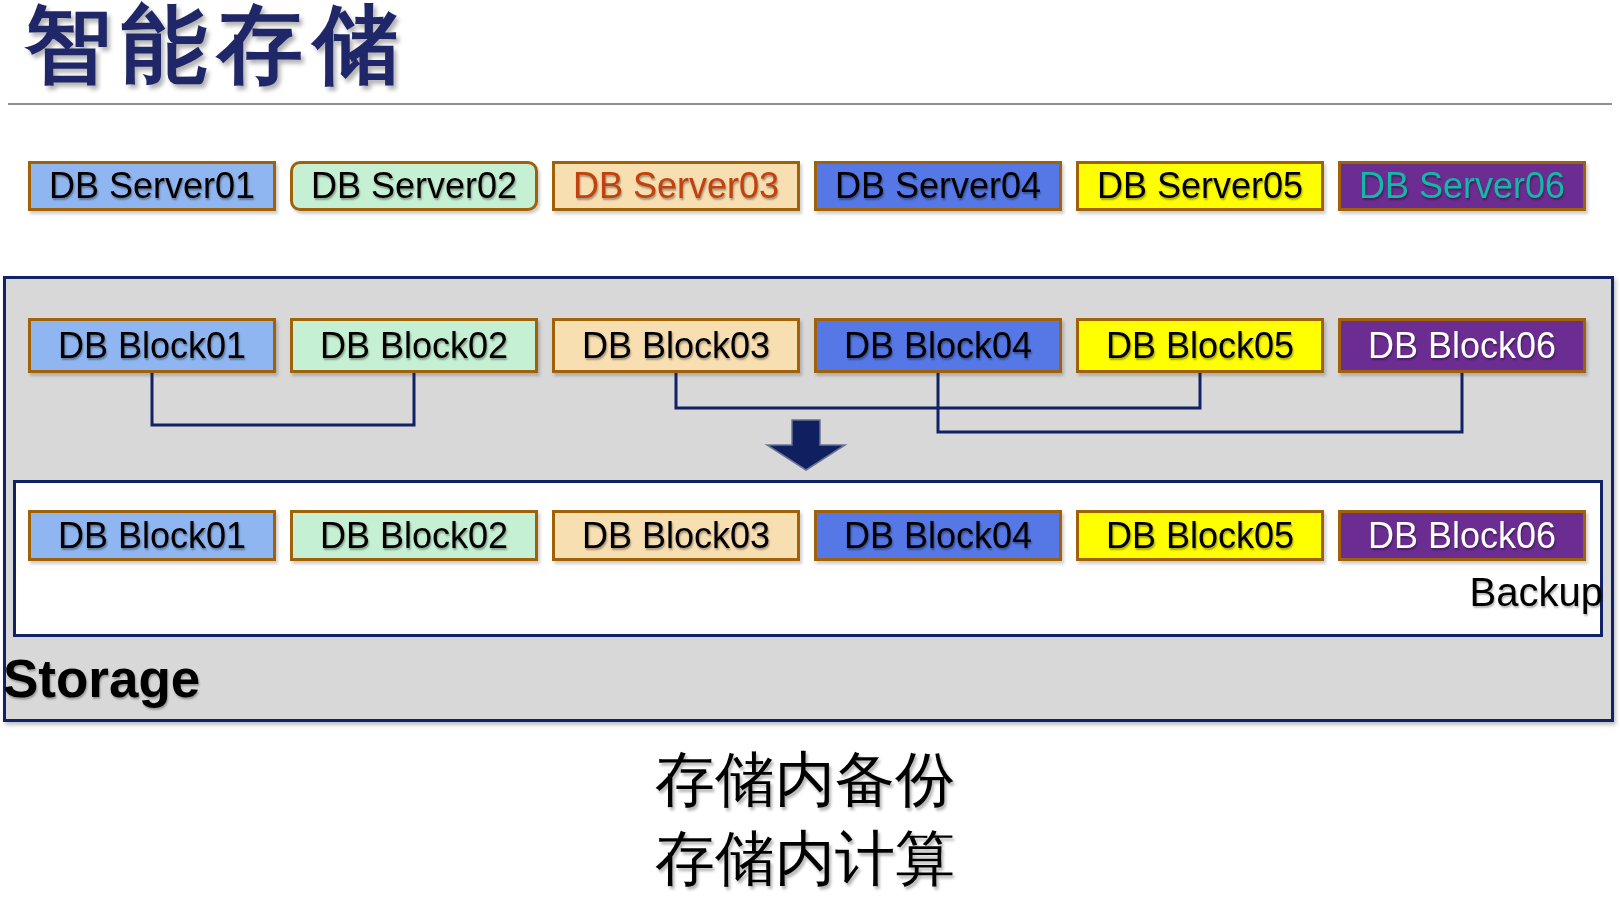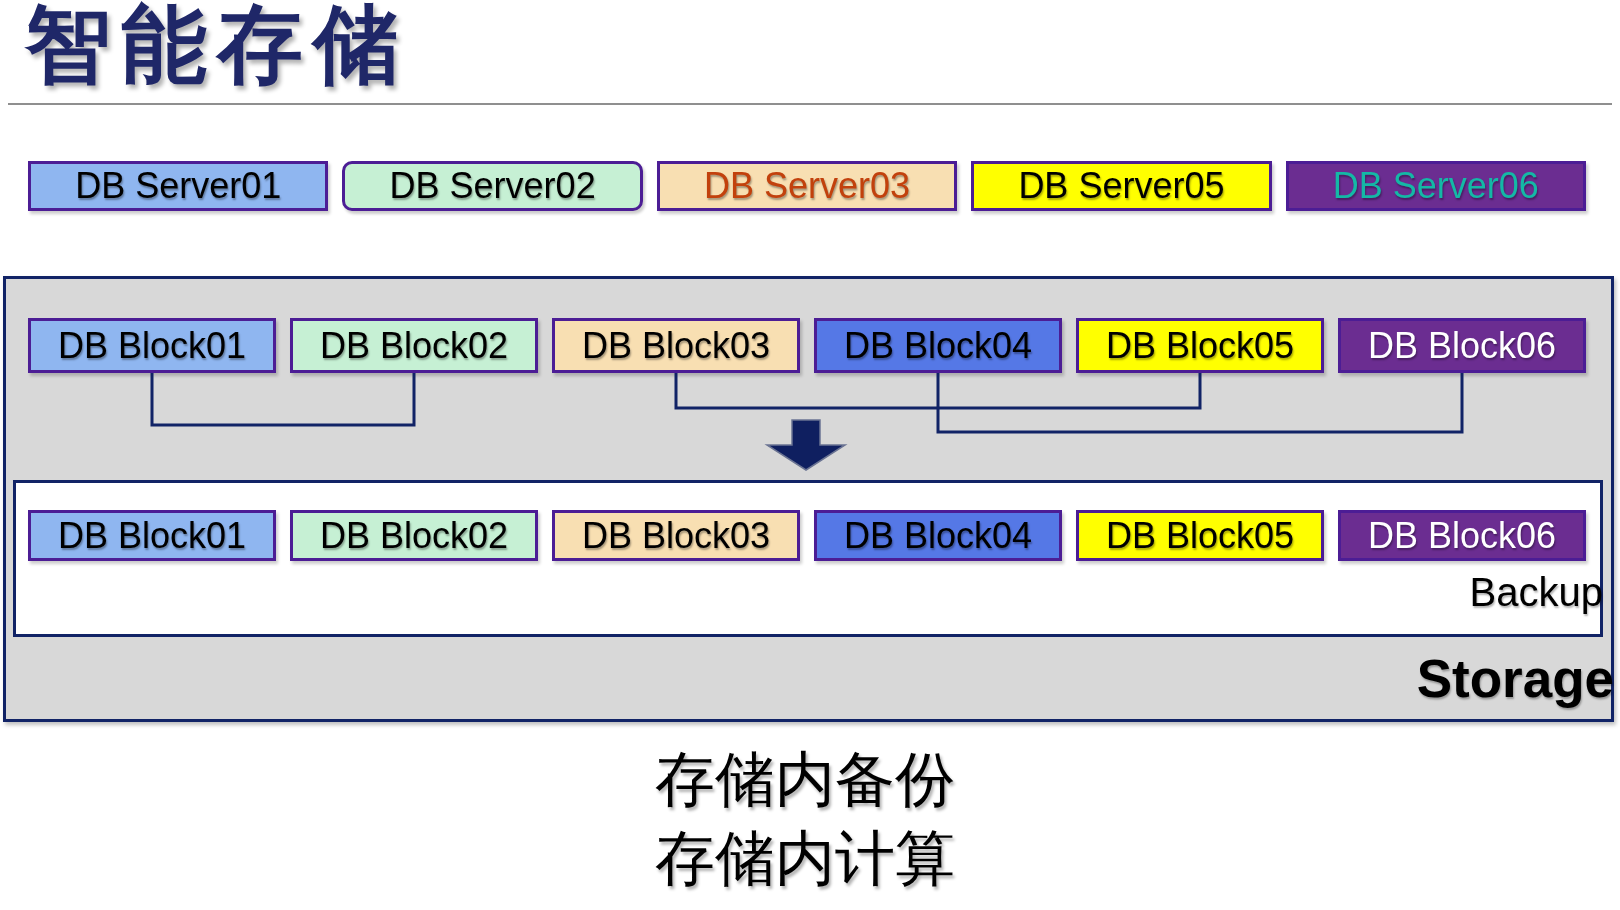--- a/index.html
+++ b/index.html
@@ -20,21 +20,21 @@
     left:8px;top:103px;width:1604px;height:2px;background:#8F8F8F;
   }
   .box-row{
     left:28px;width:1558px;display:flex;gap:14px;
   }
   #server-row{top:145px;height:66px;}
   #block-row-top{top:302px;height:71px;}
   #block-row-bottom{top:494px;height:67px;}
   .cell{
     flex:1;display:flex;align-items:center;justify-content:center;
-    box-sizing:border-box;border:3px solid #4c1d95;
+    box-sizing:border-box;border:3px solid #a16207;
     font-size:36px;color:#000;
     text-shadow:1px 2px 2px rgba(0,0,0,0.35);
     box-shadow:2px 3px 3px rgba(0,0,0,0.20);
     white-space:nowrap;
     margin-top:16px;
   }
   #storage-box{
     left:3px;top:276px;width:1611px;height:446px;
     box-sizing:border-box;background:#D8D8D8;border:3px solid #112366;
     box-shadow:2px 3px 4px rgba(0,0,0,0.25);
@@ -42,21 +42,21 @@
   #backup-box{
     left:13px;top:480px;width:1590px;height:157px;
     box-sizing:border-box;background:#ffffff;border:3px solid #112366;
   }
   #backup-label{
     left:13px;top:570px;width:1590px;text-align:right;
     font-size:40px;color:#000;
     text-shadow:1px 2px 2px rgba(0,0,0,0.30);
   }
   #storage-label{
-    left:3px;top:648px;width:1611px;text-align:right;
+    left:3px;top:648px;width:1611px;text-align:left;
     font-size:53px;font-weight:bold;color:#000;
     text-shadow:1px 2px 2px rgba(0,0,0,0.30);
   }
   #connector-svg{left:0;top:0;}
   #caption{
     left:655px;top:740px;
     font-size:60px;line-height:79px;color:#000;
     text-shadow:2px 3px 3px rgba(0,0,0,0.30);
     white-space:nowrap;
   }
@@ -68,20 +68,21 @@
 </head>
 <body>
 
 <div class="abs" id="slide-title">智能存储</div>
 <div class="abs" id="title-rule"></div>
 
 <div class="abs box-row" id="server-row">
     <div class="cell" style="background: rgb(143, 182, 240); color: rgb(0, 0, 0);">DB Server01</div>
     <div class="cell" style="background: rgb(198, 240, 212); color: rgb(0, 0, 0); border-radius: 10px;">DB Server02</div>
     <div class="cell" style="background: rgb(248, 223, 178); color: #c2410c;">DB Server03</div>
+    <div class="cell" style="background: rgb(85, 120, 230); color: rgb(0, 0, 0);">DB Server04</div>
     <div class="cell" style="background: rgb(255, 255, 0); color: rgb(0, 0, 0); text-align: right;">DB Server05</div>
     <div class="cell" style="background: rgb(107, 45, 145); color: #14b8a6;">DB Server06</div>
   </div>
 
 <div class="abs" id="storage-box"></div>
 
 <div class="abs box-row" id="block-row-top">
     <div class="cell" style="background: rgb(143, 182, 240); color: rgb(0, 0, 0);">DB Block01</div>
     <div class="cell" style="background: rgb(198, 240, 212); color: rgb(0, 0, 0);">DB Block02</div>
     <div class="cell" style="background: rgb(248, 223, 178); color: rgb(0, 0, 0);">DB Block03</div>

